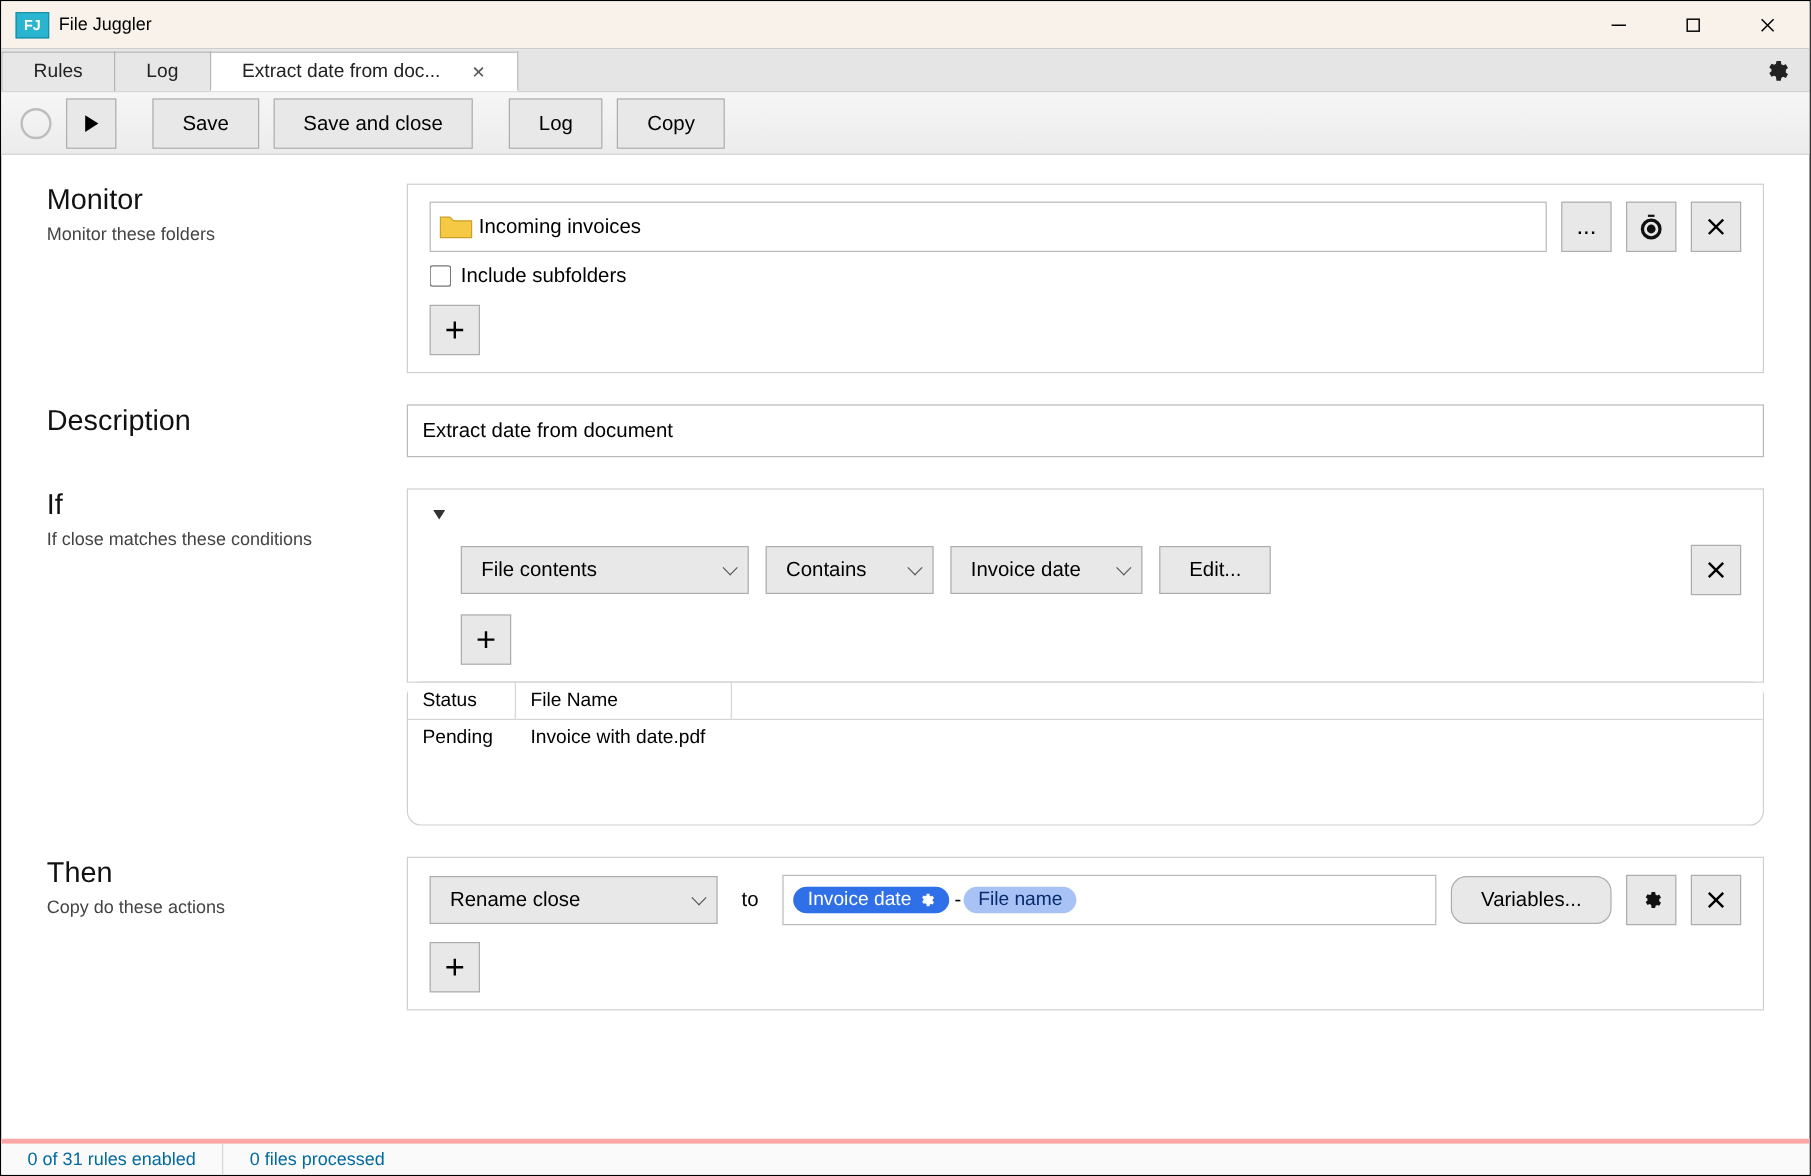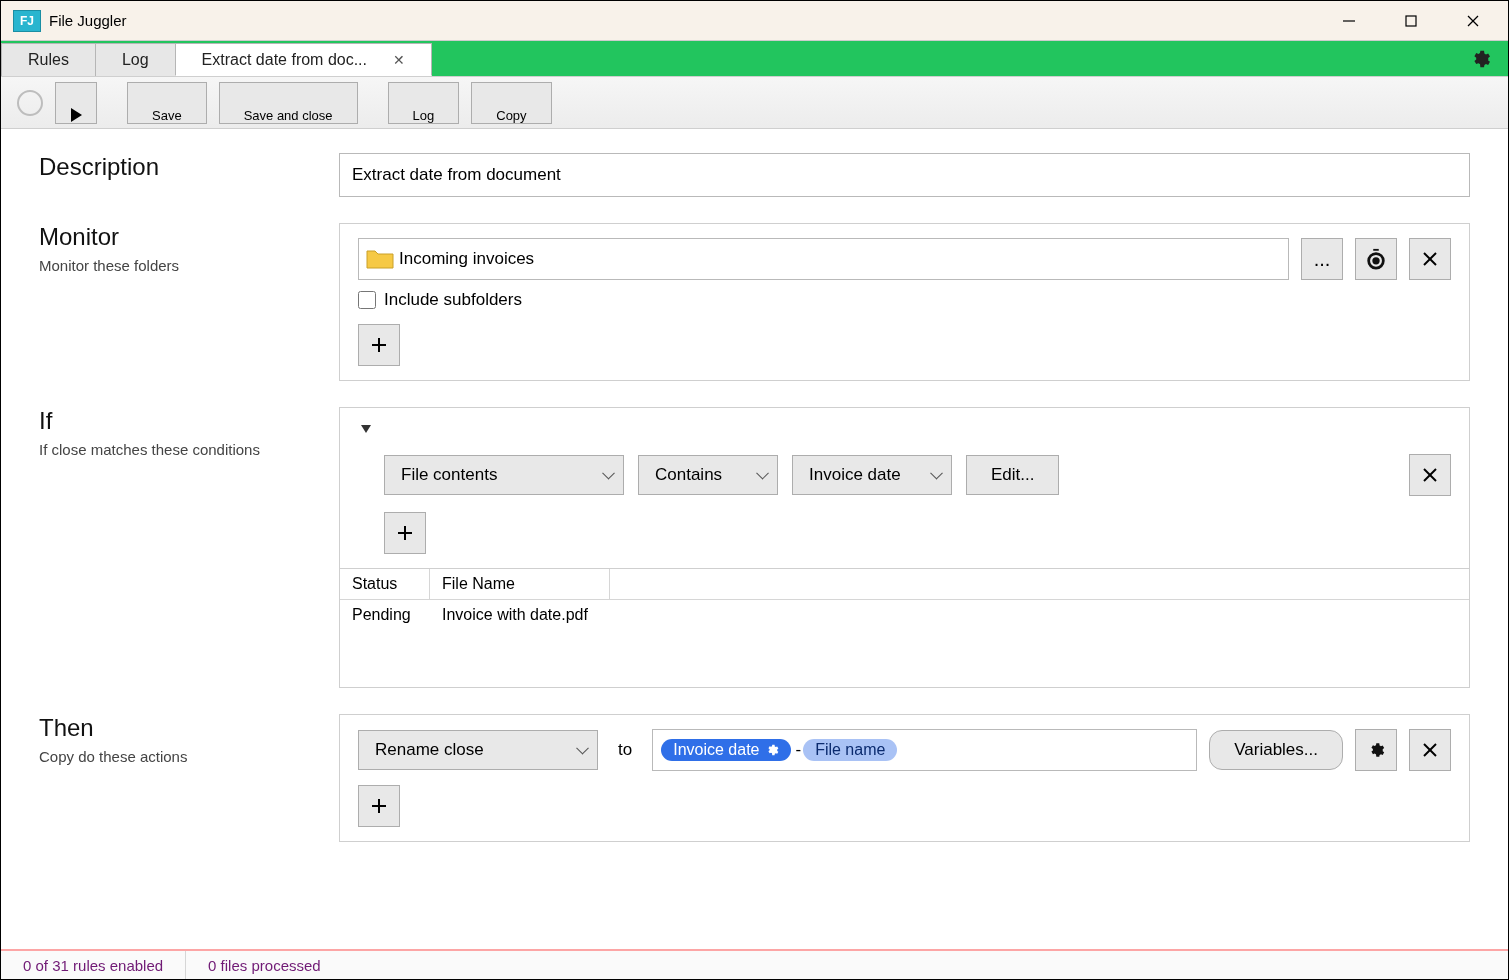--- a/index.html
+++ b/index.html
@@ -37,21 +37,21 @@
 .win-btn {
   width: 62px; height: 40px;
   display: flex; align-items: center; justify-content: center;
   font-size: 16px;
 }
 .win-btn svg { stroke: #000; stroke-width: 1.2; fill: none; }
 
 
 .tabstrip {
   height: 36px;
-  background: #22c55e;
+  background: #e5e5e5;
   display: flex;
   align-items: stretch;
   border-bottom: 1px solid #cfcfcf;
   padding-right: 10px;
 }
 .tab {
   padding: 0 26px;
   display: flex; align-items: center;
   border: 1px solid #b6b6b6;
   border-bottom: none;
@@ -86,22 +86,22 @@
   display: flex;
   align-items: center;
   padding: 0 16px;
   gap: 12px;
 }
 .tb-btn {
   height: 42px;
   border: 1px solid #adadad;
   background: #e8e8e8;
   padding: 0 24px;
-  font-size: 13px;
-  display: flex; align-items: flex-end; justify-content: center;
+  font-size: 17px;
+  display: flex; align-items: center; justify-content: center;
 }
 .tb-btn.small { padding: 0; width: 42px; }
 .tb-btn.circle {
   width: 26px; height: 26px; border-radius: 50%;
   border: 2px solid #bdbdbd; background: transparent; padding: 0;
 }
 .tb-gap { width: 6px; }
 
 
 .main {
@@ -236,24 +236,24 @@
   flex: 1; height: 42px; border: 1px solid #b9b9b9;
   background: #fff; padding: 4px 8px;
   display: flex; align-items: center; gap: 2px;
   font-size: 17px;
 }
 .to-label { font-size: 17px; margin: 0 8px; }
 
 
 .statusbar {
   height: 30px;
-  border-top: 2px solid #fca5a5;
+  border-top: 4px solid #fca5a5;
   background: #fafafa;
   display: flex; align-items: center;
-  font-size: 15px; color: #701a75;
+  font-size: 15px; color: #0369a1;
 }
 .statusbar .cell {
   padding: 0 22px;
   height: 100%;
   display: flex; align-items: center;
   border-right: 1px solid #d6d6d6;
 }
 
 .caret-toggle {
   width: 16px; height: 16px;
@@ -322,29 +322,20 @@
   <div class="tb-gap"></div>
   <div class="tb-btn">
     <span>Log</span>
   </div>
   <div class="tb-btn">
     <span>Copy</span>
   </div>
 </div>
 
 <div class="main">
-
-  <div class="section">
-    <div class="section-label">
-      <h2>Description</h2>
-    </div>
-    <div>
-      <input class="text-input" value="Extract date from document" style="">
-    </div>
-  </div>
 
   <div class="section">
     <div class="section-label">
       <h2>Monitor</h2>
       <div class="sub">Monitor these folders</div>
     </div>
     <div class="panel">
       <div class="panel-inner-row">
         <div class="folder-input">
           <span class="folder-icon">
@@ -376,20 +367,29 @@
         <span>Include subfolders</span>
       </div>
       <div style="margin-top:14px;">
         <div class="icon-btn">
           <svg width="18" height="18" stroke="#000" stroke-width="2">
               <line x1="9" y1="2" x2="9" y2="16"></line>
               <line x1="2" y1="9" x2="16" y2="9"></line>
             </svg>
         </div>
       </div>
+    </div>
+  </div>
+
+  <div class="section">
+    <div class="section-label">
+      <h2>Description</h2>
+    </div>
+    <div>
+      <input class="text-input" value="Extract date from document" style="">
     </div>
   </div>
 
   <div class="section">
     <div class="section-label">
       <h2>If</h2>
       <div class="sub">If close matches these conditions</div>
     </div>
     <div>
       <div class="panel">
@@ -423,21 +423,21 @@
         </div>
         <div style="margin-top:16px;margin-left:26px;">
           <div class="icon-btn">
             <svg width="18" height="18" stroke="#000" stroke-width="2">
                 <line x1="9" y1="2" x2="9" y2="16"></line>
                 <line x1="2" y1="9" x2="16" y2="9"></line>
               </svg>
           </div>
         </div>
       </div>
-      <div class="table" style="margin-top:-1px; min-height:120px;">
+      <div class="table" style="margin-top:-1px; min-height:120px;border-radius:12px;">
         <div class="table-head">
           <div class="th">Status</div>
           <div class="th">File Name</div>
           <div class="th" style="flex:1;border-right:none;"></div>
         </div>
         <div class="table-row">
           <div class="td">Pending</div>
           <div class="td">Invoice with date.pdf</div>
         </div>
       </div>

